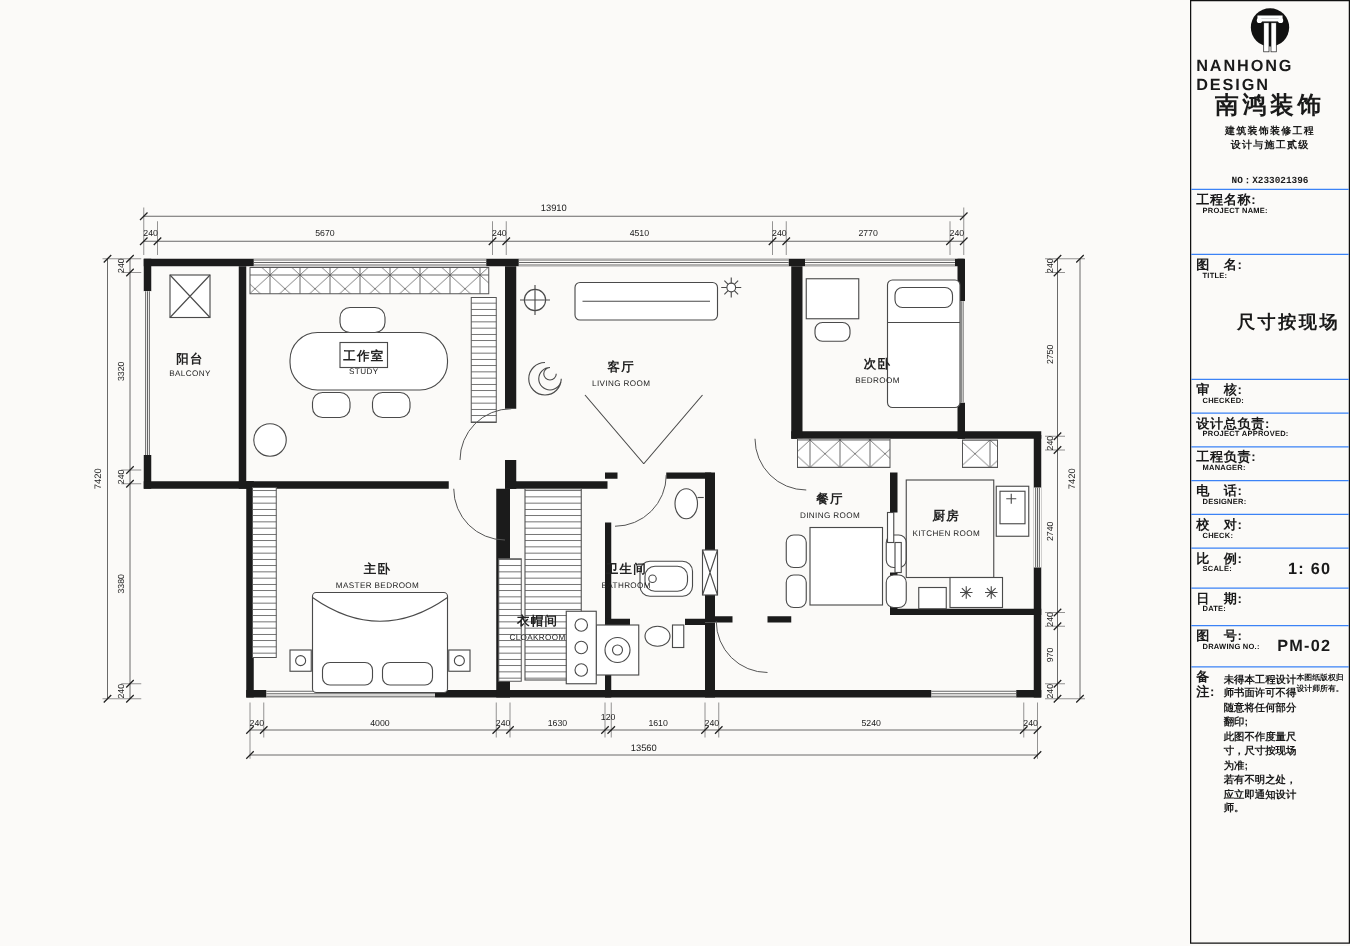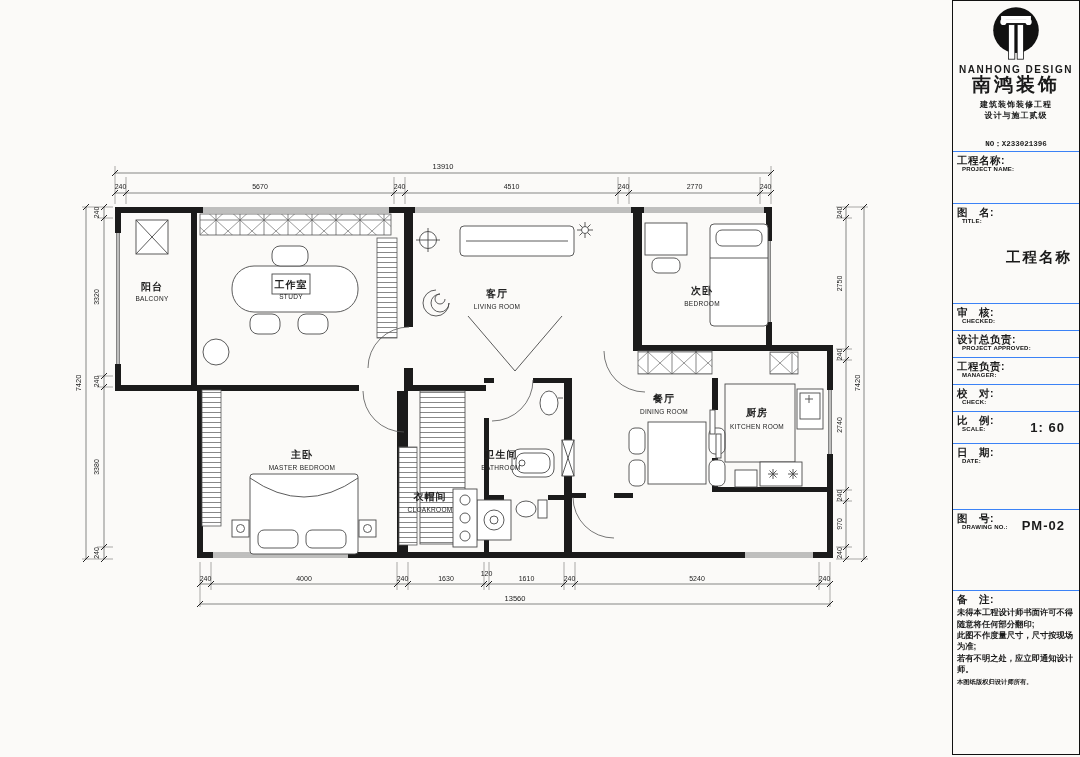--- a/index.html
+++ b/index.html
@@ -11,28 +11,28 @@
   .rcn{font-size:10px;font-weight:bold;fill:#222;text-anchor:middle;letter-spacing:1px;}
   .ren{font-size:6.5px;fill:#222;text-anchor:middle;letter-spacing:.3px;}
   
   .tblock{position:absolute;top:0;right:0;width:128px;height:755px;background:#fbfaf8;
           border:1.5px solid #111;display:flex;flex-direction:column;box-sizing:border-box;}
   .trow{border-top:1px solid #3b82f6;box-sizing:border-box;padding:2px 4px;position:relative;flex:0 0 auto;}
   .trow:first-child{border-top:none;}
   .cn{font-weight:bold;font-size:10.5px;letter-spacing:.5px;line-height:1.15;}
   .en{font-size:6px;font-weight:bold;letter-spacing:.2px;margin-left:5px;line-height:1.2;color:#111;}
   .logo{height:150px;display:flex;flex-direction:column;align-items:center;justify-content:flex-start;padding-top:4px;}
-  .brand-en{font-size:10px;font-weight:bold;letter-spacing:1.5px;margin-top:1px;}
+  .brand-en{font-size:13px;font-weight:bold;letter-spacing:1.5px;margin-top:1px;}
   .brand-cn{font-size:19px;font-weight:bold;letter-spacing:3px;line-height:1.1;}
   .brand-l1{font-size:8px;font-weight:bold;margin-top:3px;letter-spacing:1px;}
   .brand-l2{font-size:8px;font-weight:bold;letter-spacing:1px;}
   .brand-no{font-size:7.5px;font-weight:bold;margin-top:18px;font-family:Liberation Mono, monospace;}
   .h-name{height:52px;} .h-item{height:40px;} .h-title{height:100px;}
-  .h-s{height:27px;} .h-scale{height:32px;} .h-job{height:30px;} .h-date{height:30px;} .h-dwg{height:33px;margin-top:36px;}
-  .h-notes{flex:1 1 auto;display:flex;flex-direction:column;margin-top:48px;}
+  .h-s{height:27px;} .h-scale{height:32px;} .h-job{height:30px;} .h-date{height:30px;} .h-dwg{height:33px;}
+  .h-notes{flex:1 1 auto;display:flex;flex-direction:row;}
   .bigval{position:absolute;right:7px;top:44px;font-size:14.5px;font-weight:bold;letter-spacing:2px;}
   .midval{position:absolute;right:14px;top:8px;font-size:13px;font-weight:bold;letter-spacing:1px;}
   .note-lines{font-size:8.3px;font-weight:bold;line-height:1.38;margin-top:2px;}
   .note-fine{font-size:6.3px;font-weight:bold;margin-top:2px;}
 </style>
 </head>
 <body>
 
 <div class="sheet">
 
@@ -322,33 +322,37 @@
       <div class="brand-no">NO：X233021396</div>
     </div>
 
     <div class="trow h-name">
       <div class="cn">工程名称:</div>
       <div class="en">PROJECT NAME:</div>
     </div>
     <div class="trow h-title">
       <div class="cn">图　名:</div>
       <div class="en">TITLE:</div>
-      <div class="bigval">工程名称</div>
+      <div class="bigval">尺寸按现场</div>
     </div>
     <div class="trow h-s">
       <div class="cn">审　核:</div>
       <div class="en">CHECKED:</div>
     </div>
     <div class="trow h-s">
       <div class="cn">设计总负责:</div>
       <div class="en">PROJECT APPROVED:</div>
     </div>
     <div class="trow h-s">
       <div class="cn">工程负责:</div>
       <div class="en">MANAGER:</div>
+    </div>
+    <div class="trow h-s">
+      <div class="cn">电　话:</div>
+      <div class="en">DESIGNER:</div>
     </div>
     <div class="trow h-s">
       <div class="cn">校　对:</div>
       <div class="en">CHECK:</div>
     </div>
     <div class="trow h-scale">
       <div class="cn">比　例:</div>
       <div class="en">SCALE:</div>
       <div class="midval">1: 60</div>
     </div>

